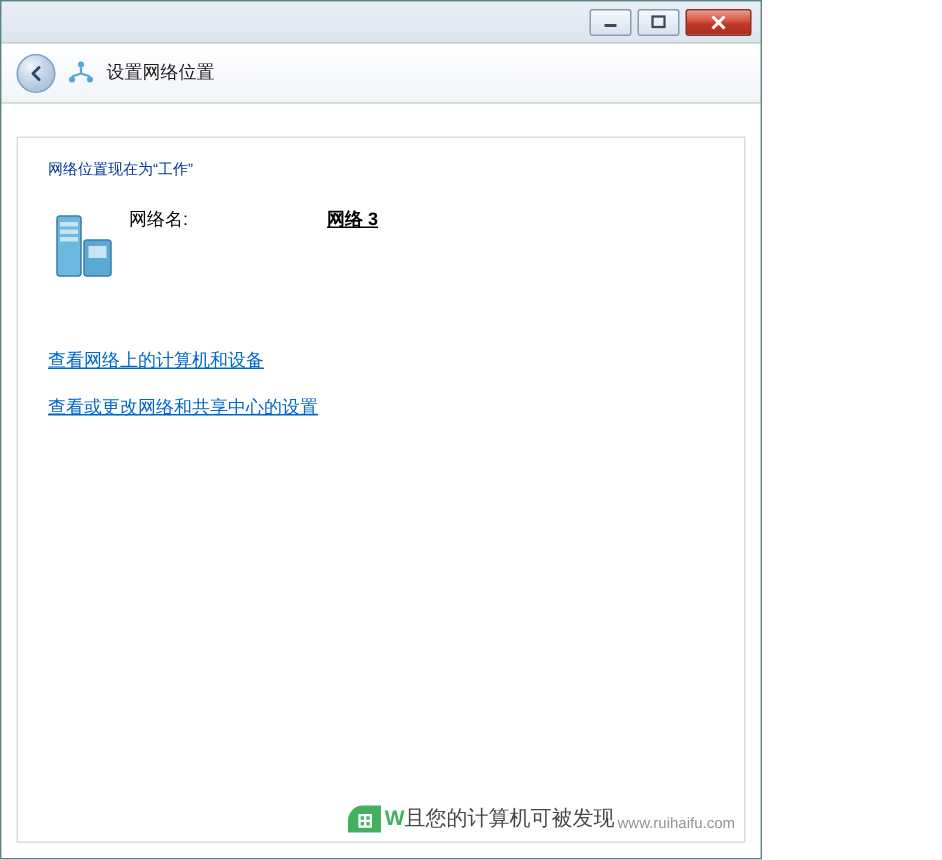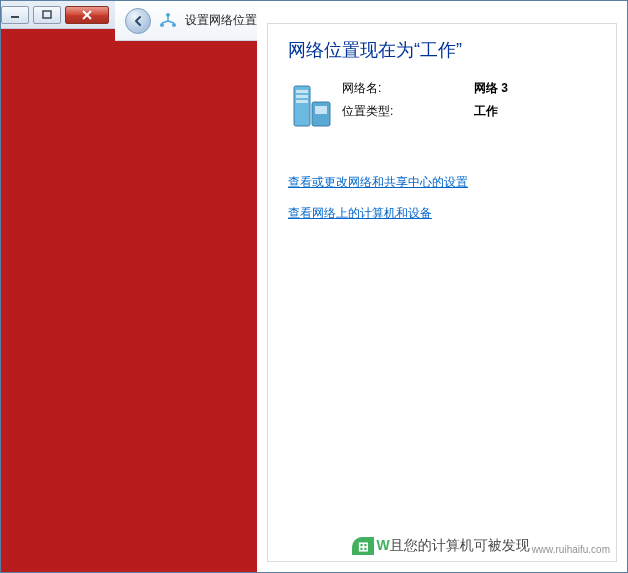--- a/index.html
+++ b/index.html
@@ -5,26 +5,26 @@
     * { margin: 0; padding: 0; box-sizing: border-box; }
     body {
       font-family: "Microsoft YaHei", "Segoe UI", Tahoma, sans-serif;
       font-size: 12px;
       background: #fff;
       width: 628px;
       height: 573px;
       overflow: hidden;
     }
     .window {
-      width: 628px;
+      width: 508px;
       height: 573px;
       border: 1px solid #5a7fa0;
-      background: #b91c1c;
-      display: flex;
-      flex-direction: row;
+      background: #84cc16;
+      display: flex;
+      flex-direction: column;
     }
     .titlebar {
       height: 28px;
       background: linear-gradient(to bottom, #e8eef5 0%, #dce5ef 100%);
       border-bottom: 1px solid #c0cde0;
       display: flex;
       justify-content: flex-end;
       align-items: center;
       padding-right: 6px;
       gap: 4px;
@@ -85,21 +85,21 @@
       flex-direction: column;
     }
     .panel {
       border: 1px solid #dcdcdc;
       flex: 1;
       padding: 14px 20px 16px 20px;
       position: relative;
     }
     .main-title {
       color: #003399;
-      font-size: 18px;
+      font-size: 10px;
       margin-bottom: 18px;
     }
     .info-row {
       display: flex;
       margin-bottom: 16px;
     }
     .server-icon {
       width: 54px;
       flex-shrink: 0;
       display: flex;
@@ -116,20 +116,21 @@
       align-items: baseline;
       gap: 22px;
     }
     .field-label {
       width: 110px;
       color: #000;
     }
     .field-value {
       color: #000;
       font-weight: bold;
+      text-decoration: underline;
     }
     .field-desc {
       color: #000;
       line-height: 1.6;
       margin-top: 4px;
       padding-left: 110px;
       max-width: 380px;
     }
     .links {
       margin-top: 40px;
@@ -227,30 +228,26 @@
             <rect x="8" y="18" width="12" height="3" fill="#c8e4f4"></rect>
             <rect x="24" y="20" width="18" height="24" rx="2" fill="#5aa8d4" stroke="#3a7ca8" stroke-width="1"></rect>
             <rect x="27" y="24" width="12" height="8" fill="#c8e4f4"></rect>
           </svg>
         </div>
         <div class="fields">
           <div class="field-line">
             <span class="field-label">网络名:</span>
             <span class="field-value">网络 3</span>
           </div>
-          <div class="field-line">
-            <span class="field-label">位置类型:</span>
-            <span class="field-value">工作</span>
-          </div>
         </div>
       </div>
 
       <div class="links">
+        <div><span class="link">查看网络上的计算机和设备</span></div>
         <div><span class="link">查看或更改网络和共享中心的设置</span></div>
-        <div><span class="link">查看网络上的计算机和设备</span></div>
       </div>
 
       <div class="watermark">
         <span class="wflag">⊞</span>
         <span class="wtxt"><b>W</b><span>且您的计算机可被发现</span></span>
         <span class="wurl">www.ruihaifu.com</span>
       </div>
     </div>
   </div>
 </div>

